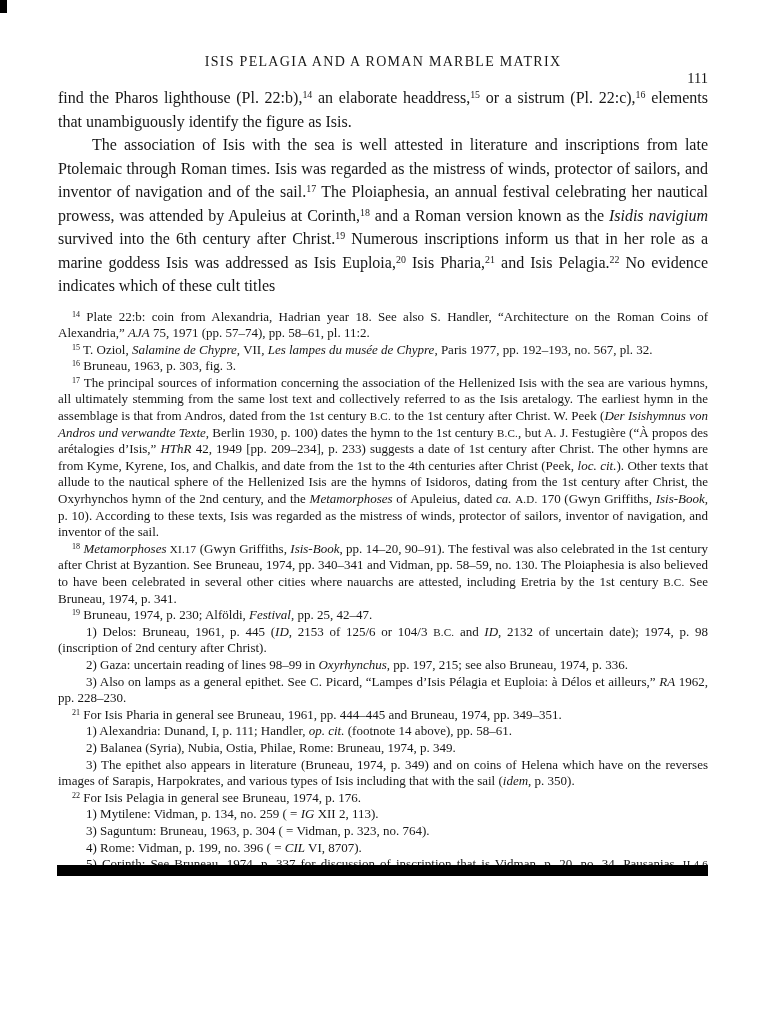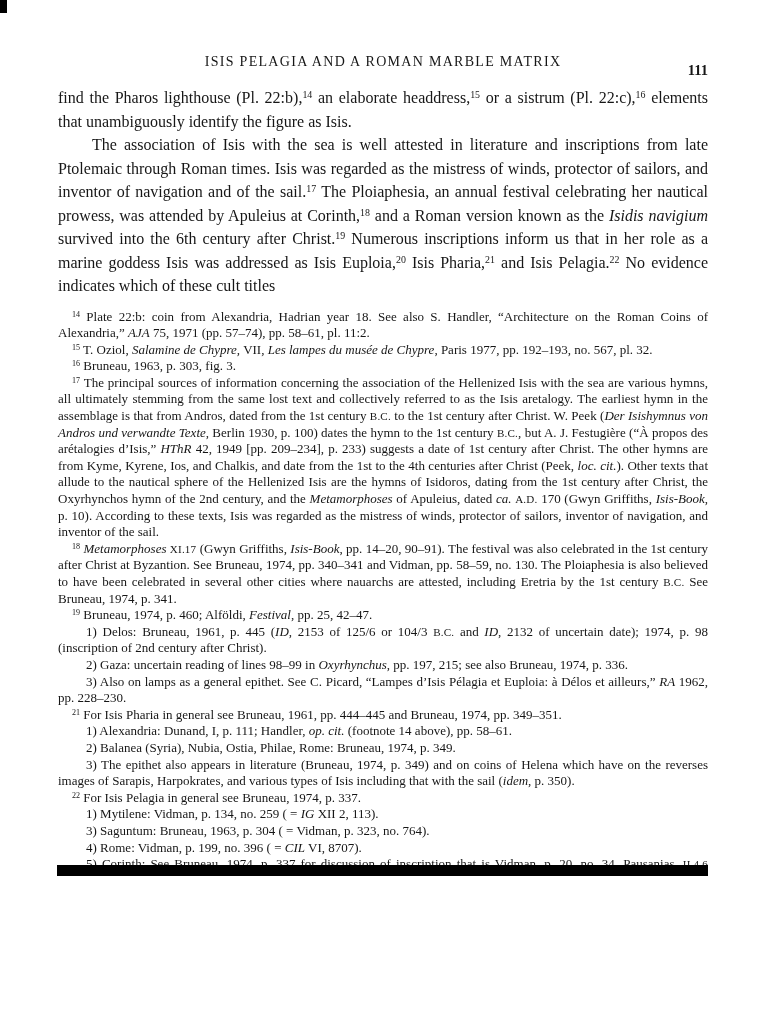--- a/index.html
+++ b/index.html
@@ -11,21 +11,21 @@
     font-family: "Liberation Serif", "DejaVu Serif", serif;
     color: #161616;
     overflow: hidden;
   }
   .content { position: absolute; left: 58px; width: 650px; top: 54px; }
   .running-head { position: relative; height: 18px; margin-bottom: 14px; }
   .running-title {
     position: absolute; left: 0; right: 0; top: 0;
     text-align: center; font-size: 14px; letter-spacing: 1.3px; white-space: nowrap;
   }
-  .page-number { position: absolute; right: 0; top: 8px; font-size: 14.5px; font-weight: bold; }
+  .page-number { position: absolute; right: 0; top: 16px; font-size: 14.5px; }
   .body-text { font-size: 16px; line-height: 23.5px; text-align: justify; }
   p { margin: 0; }
   .body-text .indent { text-indent: 34px; }
   .footnotes { margin-top: 11px; font-size: 13px; line-height: 16.6px; text-align: justify; }
   .fn-first { text-indent: 14px; }
   .fn-sub { text-indent: 28px; }
   sup { font-size: 0.62em; line-height: 0; vertical-align: 0.5em; }
   .sc { font-size: 0.85em; letter-spacing: 0.2px; }
   .gr { font-style: italic; font-family: "DejaVu Serif", serif; }
   .corner-mark { position: absolute; left: 0; top: 0; width: 7px; height: 13px; background: #000; }
@@ -47,29 +47,29 @@
         <p><span>find the Pharos lighthouse (Pl. 22:b),</span><sup>14</sup><span> an elaborate headdress,</span><sup>15</sup><span> or a sistrum (Pl. 22:c),</span><sup>16</sup><span> elements that unambiguously identify the figure as Isis.</span></p>
         <p class="indent"><span>The association of Isis with the sea is well attested in literature and inscriptions from late Ptolemaic through Roman times. Isis was regarded as the mistress of winds, protector of sailors, and inventor of navigation and of the sail.</span><sup>17</sup><span> The Ploiaphesia, an annual festival celebrating her nautical prowess, was attended by Apuleius at Corinth,</span><sup>18</sup><span> and a Roman version known as the </span><i>Isidis navigium</i><span> survived into the 6th century after Christ.</span><sup>19</sup><span> Numerous inscriptions inform us that in her role as a marine goddess Isis was addressed as Isis Euploia,</span><sup>20</sup><span> Isis Pharia,</span><sup>21</sup><span> and Isis Pelagia.</span><sup>22</sup><span> No evidence indicates which of these cult titles</span></p>
       </div>
 
     <div class="footnotes">
         <p class="fn-first"><sup>14</sup><span> Plate 22:b: coin from Alexandria, Hadrian year 18. See also S. Handler, “Architecture on the Roman Coins of Alexandria,” </span><i>AJA</i><span> 75, 1971 (pp. 57–74), pp. 58–61, pl. 11:2.</span></p>
         <p class="fn-first"><sup>15</sup><span> T. Oziol, </span><i>Salamine de Chypre,</i><span> VII, </span><i>Les lampes du musée de Chypre</i><span>, Paris 1977, pp. 192–193, no. 567, pl. 32.</span></p>
         <p class="fn-first"><sup>16</sup><span> Bruneau, 1963, p. 303, fig. 3.</span></p>
         <p class="fn-first"><sup>17</sup><span> The principal sources of information concerning the association of the Hellenized Isis with the sea are various hymns, all ultimately stemming from the same lost text and collectively referred to as the Isis aretalogy. The earliest hymn in the assemblage is that from Andros, dated from the 1st century </span><span class="sc">B.C.</span><span> to the 1st century after Christ. W. Peek (</span><i>Der Isishymnus von Andros und verwandte Texte</i><span>, Berlin 1930, p. 100) dates the hymn to the 1st century </span><span class="sc">B.C.</span><span>, but A. J. Festugière (“À propos des arétalogies d’Isis,” </span><i>HThR</i><span> 42, 1949 [pp. 209–234], p. 233) suggests a date of 1st century after Christ. The other hymns are from Kyme, Kyrene, Ios, and Chalkis, and date from the 1st to the 4th centuries after Christ (Peek, </span><i>loc. cit.</i><span>). Other texts that allude to the nautical sphere of the Hellenized Isis are the hymns of Isidoros, dating from the 1st century after Christ, the Oxyrhynchos hymn of the 2nd century, and the </span><i>Metamorphoses</i><span> of Apuleius, dated </span><i>ca.</i><span> </span><span class="sc">A.D.</span><span> 170 (Gwyn Griffiths, </span><i>Isis-Book</i><span>, p. 10). According to these texts, Isis was regarded as the mistress of winds, protector of sailors, inventor of navigation, and inventor of the sail.</span></p>
         <p class="fn-first"><sup>18</sup><span> </span><i>Metamorphoses</i><span> </span><span class="sc">XI.17</span><span> (Gwyn Griffiths, </span><i>Isis-Book</i><span>, pp. 14–20, 90–91). The festival was also celebrated in the 1st century after Christ at Byzantion. See Bruneau, 1974, pp. 340–341 and Vidman, pp. 58–59, no. 130. The Ploiaphesia is also believed to have been celebrated in several other cities where nauarchs are attested, including Eretria by the 1st century </span><span class="sc">B.C.</span><span> See Bruneau, 1974, p. 341.</span></p>
-        <p class="fn-first"><sup>19</sup><span> Bruneau, 1974, p. 460; Alföldi, </span><i>Festival</i><span>, pp. 25, 42–47.</span></p>
+        <p class="fn-first"><sup>19</sup><span> Bruneau, 1974, p. 230; Alföldi, </span><i>Festival</i><span>, pp. 25, 42–47.</span></p>
         <p class="fn-sub"><span>1) Delos: Bruneau, 1961, p. 445 (</span><i>ID</i><span>, 2153 of 125/6 or 104/3 </span><span class="sc">B.C.</span><span> and </span><i>ID</i><span>, 2132 of uncertain date); 1974, p. 98 (inscription of 2nd century after Christ).</span></p>
         <p class="fn-sub"><span>2) Gaza: uncertain reading of lines 98–99 in </span><i>Oxyrhynchus</i><span>, pp. 197, 215; see also Bruneau, 1974, p. 336.</span></p>
         <p class="fn-sub"><span>3) Also on lamps as a general epithet. See C. Picard, “Lampes d’Isis Pélagia et Euploia: à Délos et ailleurs,” </span><i>RA</i><span> 1962, pp. 228–230.</span></p>
         <p class="fn-first"><sup>21</sup><span> For Isis Pharia in general see Bruneau, 1961, pp. 444–445 and Bruneau, 1974, pp. 349–351.</span></p>
         <p class="fn-sub"><span>1) Alexandria: Dunand, I, p. 111; Handler, </span><i>op. cit.</i><span> (footnote 14 above), pp. 58–61.</span></p>
         <p class="fn-sub"><span>2) Balanea (Syria), Nubia, Ostia, Philae, Rome: Bruneau, 1974, p. 349.</span></p>
         <p class="fn-sub"><span>3) The epithet also appears in literature (Bruneau, 1974, p. 349) and on coins of Helena which have on the reverses images of Sarapis, Harpokrates, and various types of Isis including that with the sail (</span><i>idem</i><span>, p. 350).</span></p>
-        <p class="fn-first"><sup>22</sup><span> For Isis Pelagia in general see Bruneau, 1974, p. 337.</span></p>
+        <p class="fn-first"><sup>22</sup><span> For Isis Pelagia in general see Bruneau, 1974, p. 176.</span></p>
         <p class="fn-sub"><span>1) Mytilene: Vidman, p. 134, no. 259 ( = </span><i>IG</i><span> XII 2, 113).</span></p>
         <p class="fn-sub"><span>3) Saguntum: Bruneau, 1963, p. 304 ( = Vidman, p. 323, no. 764).</span></p>
         <p class="fn-sub"><span>4) Rome: Vidman, p. 199, no. 396 ( = </span><i>CIL</i><span> VI, 8707).</span></p>
         <p class="fn-sub"><span>5) Corinth: See Bruneau, 1974, p. 337 for discussion of inscription that is Vidman, p. 20, no. 34. Pausanias, </span><span class="sc">II.4.6</span><span> (Schubart, ed., p. 113): . . . </span><span class="gr">ἐς δὴ τὸν Ἀκροκόρινθον τοῦτον ἀνιοῦσίν ἐστιν Ἴσιδος τεμένη, ὧν τὴν μὲν Πελαγίαν τὴν δὲ Αἰγυπτίαν αὐτῶν ἐπονομάζουσιν, . . . .</span></p>
       </div>
   </div>
 
   <div class="bottom-bar"></div>
 </div>
 

